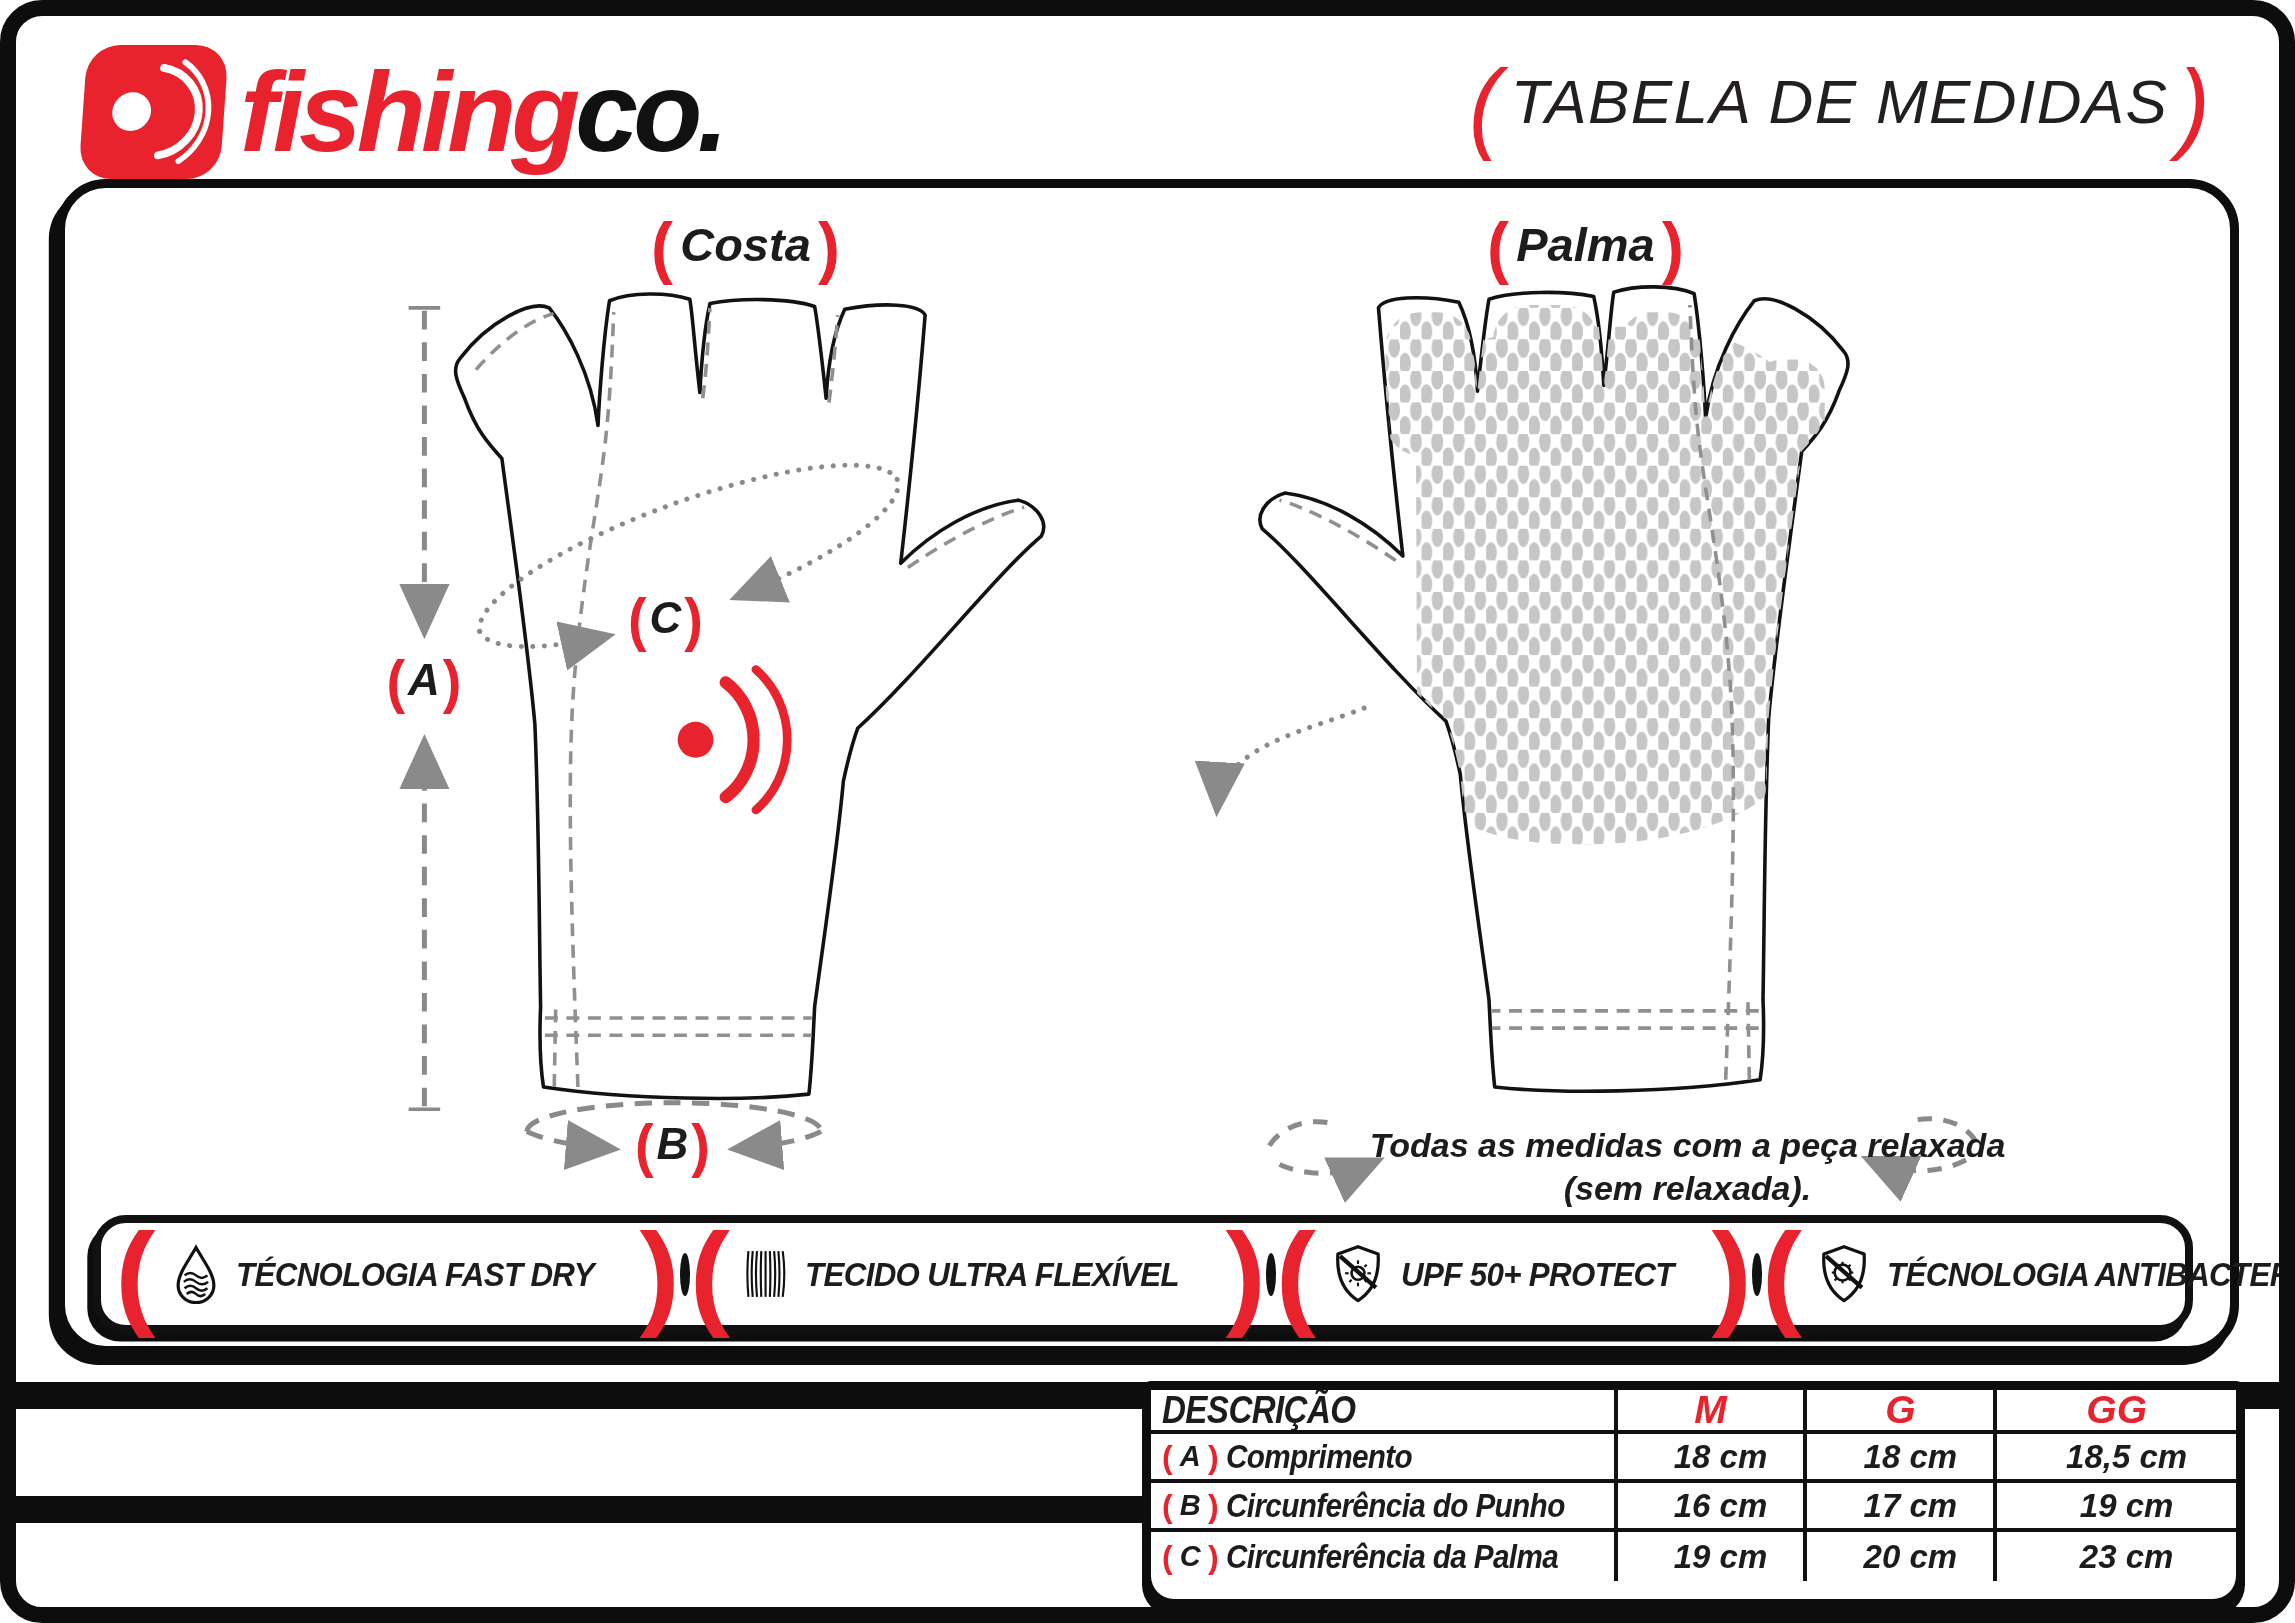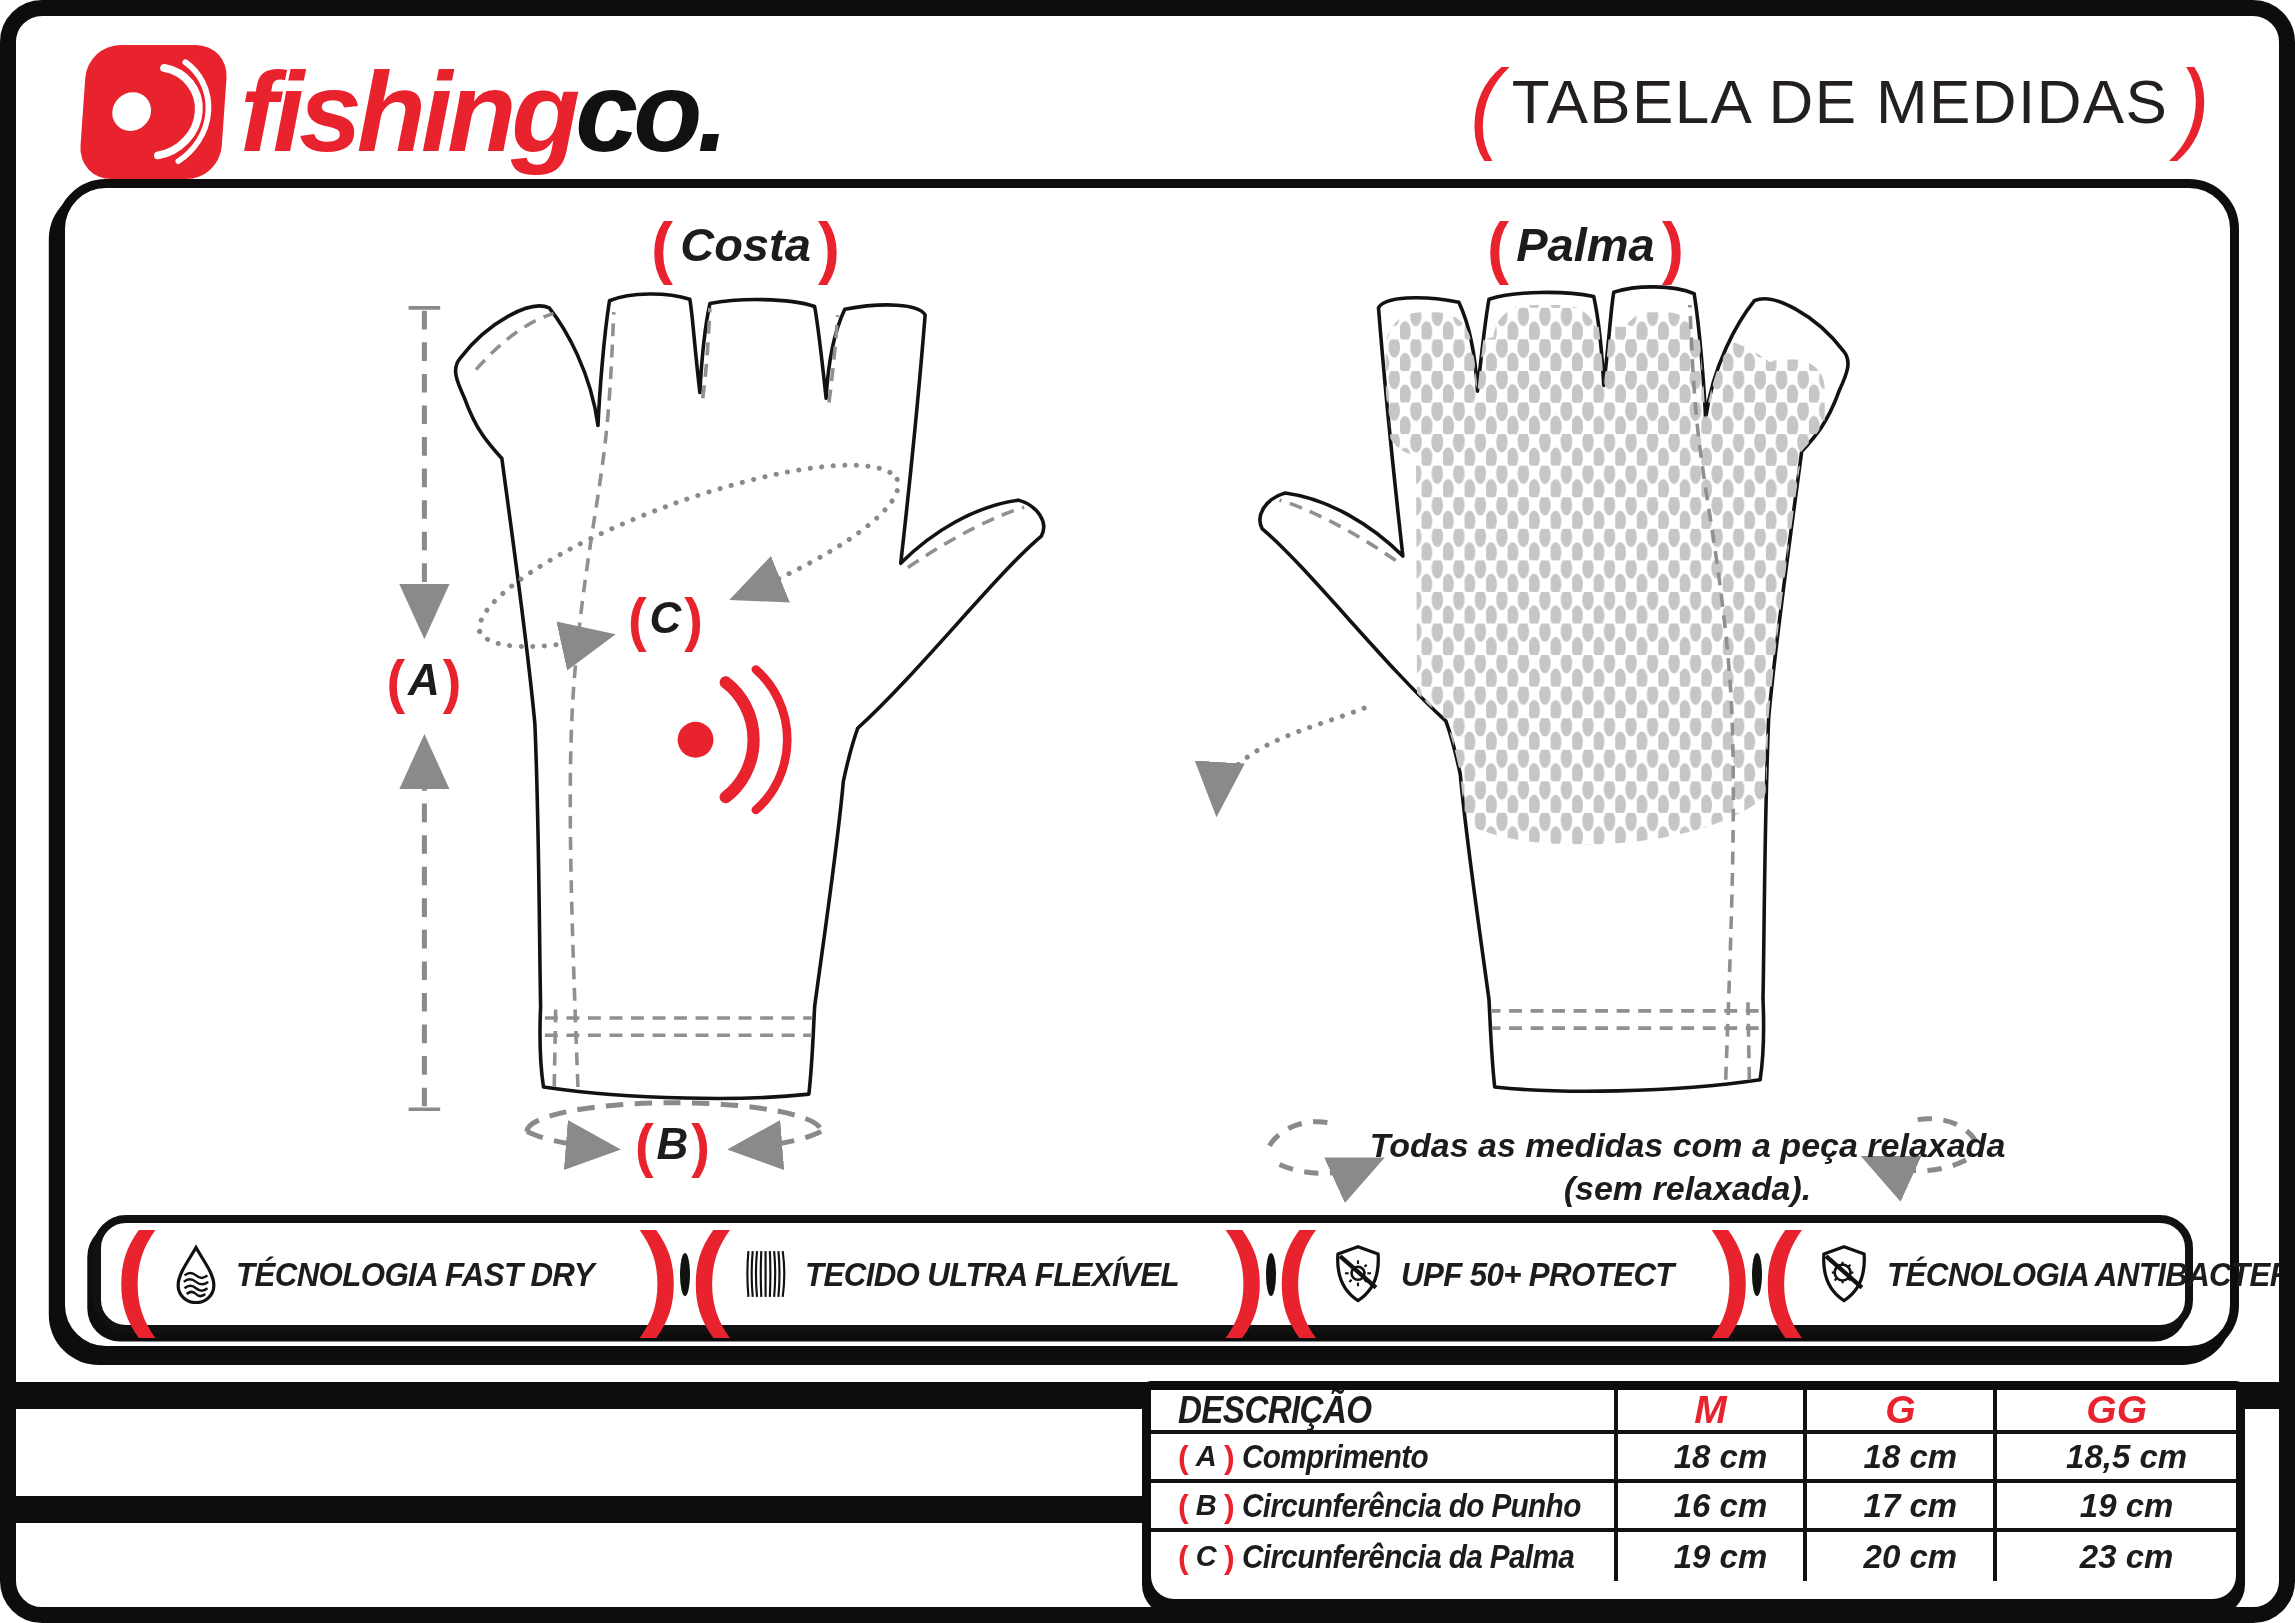--- a/index.html
+++ b/index.html
@@ -7,21 +7,21 @@
         font-family:"Liberation Sans",sans-serif;color:#1d1c1c;}
   .frame{position:absolute;inset:0;border:16px solid #0d0d0d;border-radius:42px;z-index:50;pointer-events:none;}
 
   
   .logo{position:absolute;left:80px;top:42px;display:flex;align-items:center;gap:13px;}
   .logo-text{font-size:113px;font-weight:bold;font-style:italic;letter-spacing:-5px;line-height:140px;white-space:nowrap;}
   .logo-text .red{color:#e8232e;}
   .logo-text .blk{color:#111;}
   .hdr-title{position:absolute;top:55px;right:85px;display:flex;align-items:center;gap:10px;}
   .hdr-title .paren{color:#e8232e;font-size:95px;font-weight:400;font-style:italic;line-height:100px;transform:scaleY(1.05);}
-  .hdr-title .txt{font-size:62px;color:#231f20;letter-spacing:1.4px;white-space:nowrap;padding-bottom:7.2px;}
+  .hdr-title .txt{font-size:62px;font-style:italic;color:#231f20;letter-spacing:1.4px;white-space:nowrap;padding-bottom:7.2px;}
 
   
   .main-panel{position:absolute;left:56px;top:179px;width:2165px;height:1158px;background:#fff;
               border:9.3px solid #0d0d0d;border-radius:50px;box-shadow:-7.2px 10px 0 #0d0d0d;z-index:2;}
   .diagram-svg{position:absolute;left:0;top:0;width:2165px;height:1158px;}
 
   .glove-label{position:absolute;display:flex;justify-content:center;align-items:center;gap:7.2px;}
   .glove-label .paren{color:#e8232e;font-size:66px;font-weight:bold;line-height:66px;transform:scaleY(1.05);}
   .glove-label .txt{font-size:47px;font-weight:bold;font-style:italic;color:#1d1c1c;padding-bottom:5.7px;}
 
@@ -55,21 +55,21 @@
                       display:inline-block;transform:scaleX(0.86);transform-origin:left;letter-spacing:-1.4px;white-space:nowrap;}
 
   
   .size-table{position:absolute;left:1142px;top:1381px;width:1085px;height:209px;background:#fff;z-index:5;
               border:9.3px solid #0d0d0d;border-radius:8.6px 8.6px 32px 32px;box-shadow:0 8.6px 0 #0d0d0d;
               display:grid;grid-template-columns:43% 17.5% 17.5% 22%;grid-template-rows:44px 49px 49px 49px;
               box-sizing:content-box;overflow:hidden;}
   .cell{display:flex;align-items:center;justify-content:center;border-right:4.3px solid #111;border-bottom:4.3px solid #111;}
   .cell.last-col{border-right:none;}
   .cell.last-row{border-bottom:none;}
-  .cell.lbl{justify-content:flex-start;padding-left:27px;gap:7.2px;}
+  .cell.lbl{justify-content:flex-start;padding-left:11px;gap:7.2px;}
   .th-desc{font-size:39px;font-weight:bold;font-style:italic;display:inline-block;transform:scaleX(0.85);transform-origin:left;letter-spacing:-0.7px;}
   .th-size{font-size:39px;font-weight:bold;font-style:italic;color:#e8232e;}
   .row-paren{color:#e8232e;font-size:32px;font-weight:bold;line-height:32px;}
   .row-key{font-size:29px;font-weight:bold;font-style:italic;color:#1d1c1c;}
   .row-label{font-size:33px;font-weight:bold;font-style:italic;color:#1d1c1c;display:inline-block;
              transform:scaleX(0.9);transform-origin:left;letter-spacing:-0.7px;white-space:nowrap;}
   .row-val{font-size:33px;font-weight:bold;font-style:italic;color:#1d1c1c;margin-left:20px;}
 </style>
 </head>
 <body>

